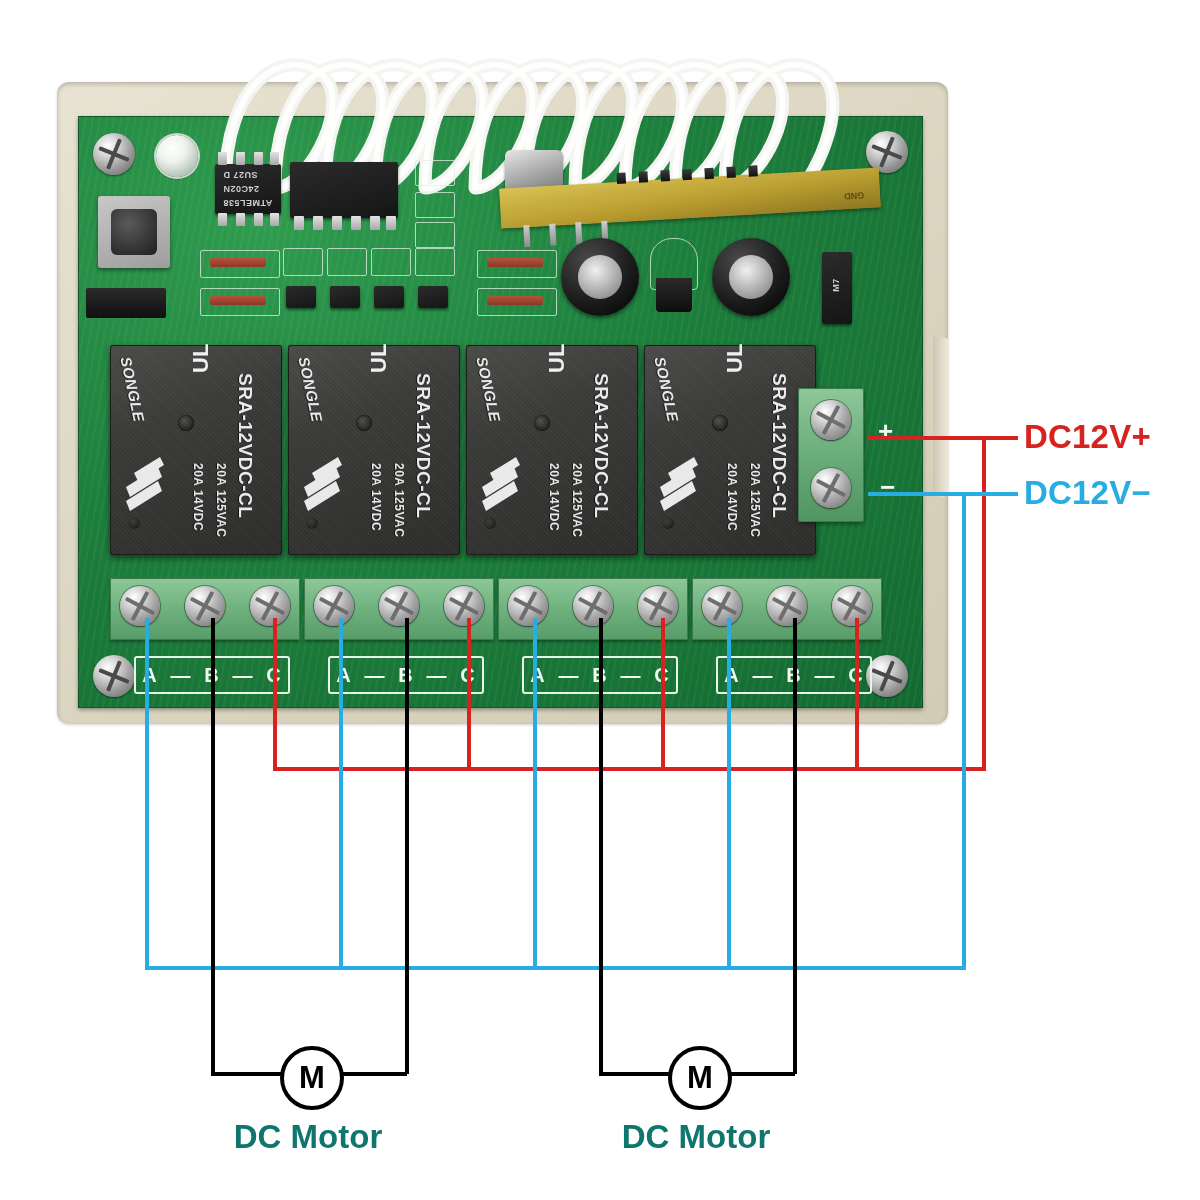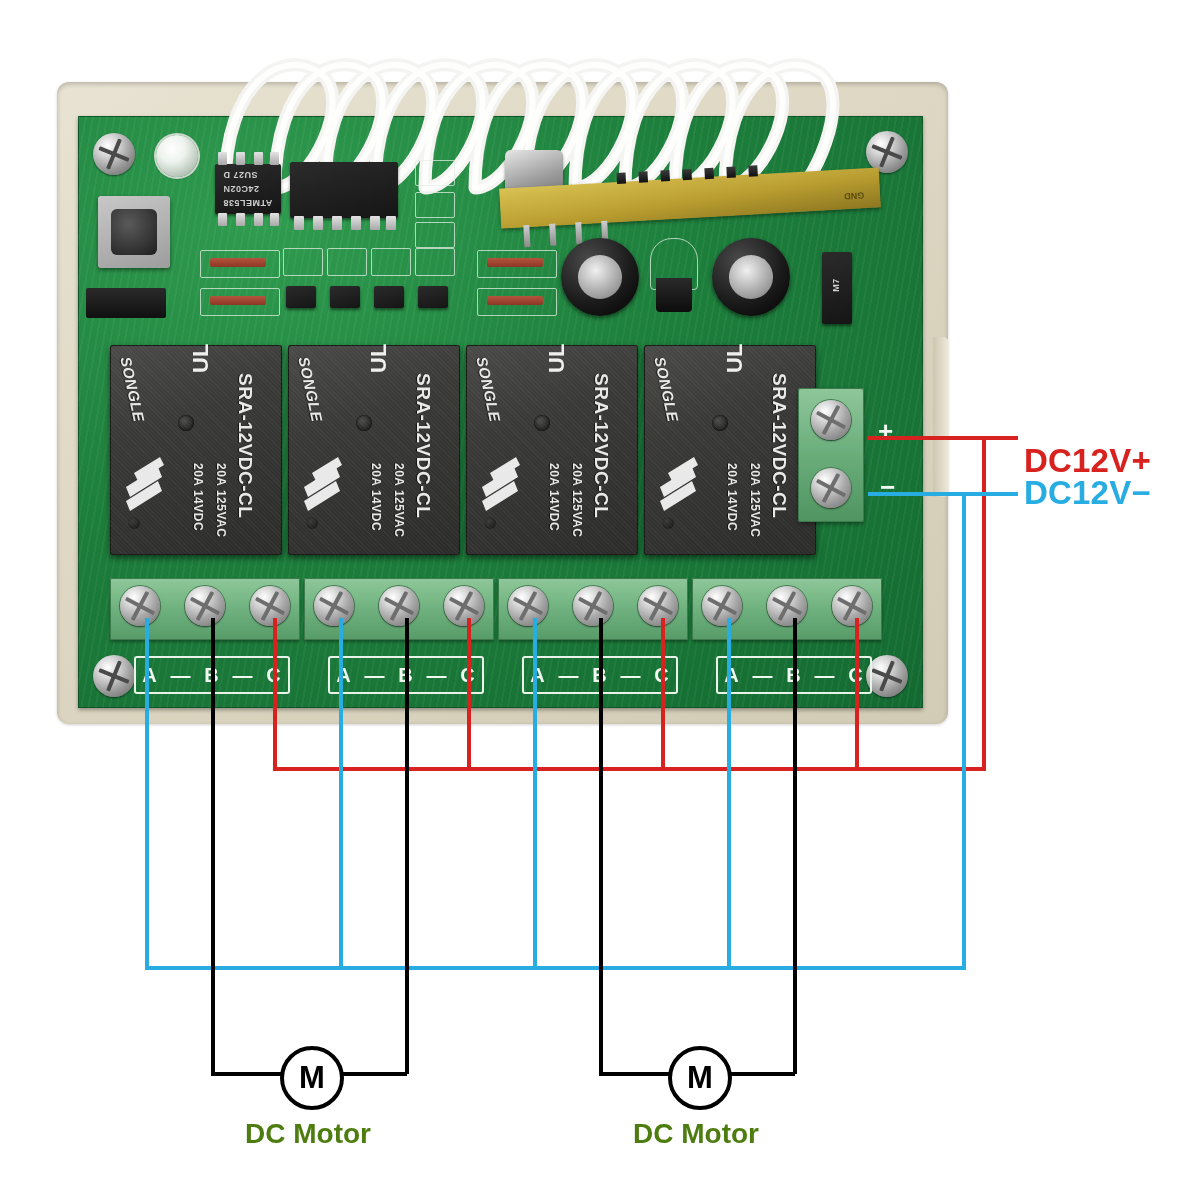--- a/index.html
+++ b/index.html
@@ -124,21 +124,21 @@
   .blue{background:#28ade3;}
   .black{background:#000000;}
 
   .lbl{position:absolute;font-size:33px;font-weight:bold;letter-spacing:.2px;}
   .lbl-red{color:#d8221f;}
   .lbl-blue{color:#28ade3;}
 
   .motor-circle{position:absolute;width:56px;height:56px;border-radius:50%;
       border:4px solid #000;background:#fff;display:flex;align-items:center;
       justify-content:center;font-size:31px;font-weight:bold;color:#000;}
-  .motor-label{position:absolute;font-size:28px;font-weight:bold;color:#4d7c0f;
+  .motor-label{position:absolute;font-size:33px;font-weight:bold;color:#0f766e;
       text-align:center;}
 </style>
 </head>
 <body>
 
 <div id="stage">
 
   <div class="case">
     <div class="case-notch"></div>
   </div>
@@ -395,16 +395,16 @@
   <div class="motor-circle" style="left:280px;top:1046px;">
     <span>M</span>
   </div>
   <div class="motor-label" style="left:198px;top:1118px;width:220px;">DC Motor</div>
 
   <div class="motor-circle" style="left:668px;top:1046px;">
     <span>M</span>
   </div>
   <div class="motor-label" style="left:586px;top:1118px;width:220px;">DC Motor</div>
 
-  <div class="lbl lbl-red" style="left:1024px;top:442px;">DC12V+</div>
+  <div class="lbl lbl-red" style="left:1024px;top:418px;">DC12V+</div>
   <div class="lbl lbl-blue" style="left:1024px;top:474px;">DC12V−</div>
 
 </div>
 
 </body></html>

